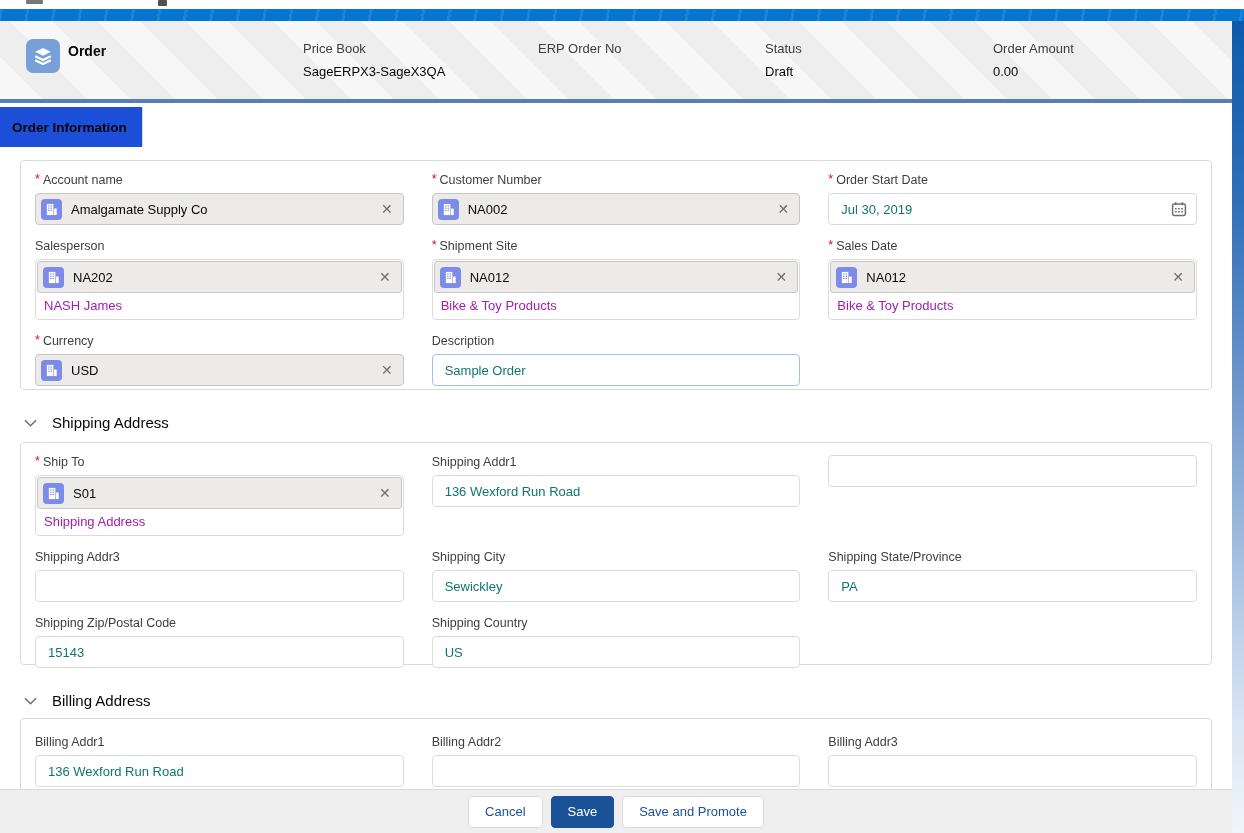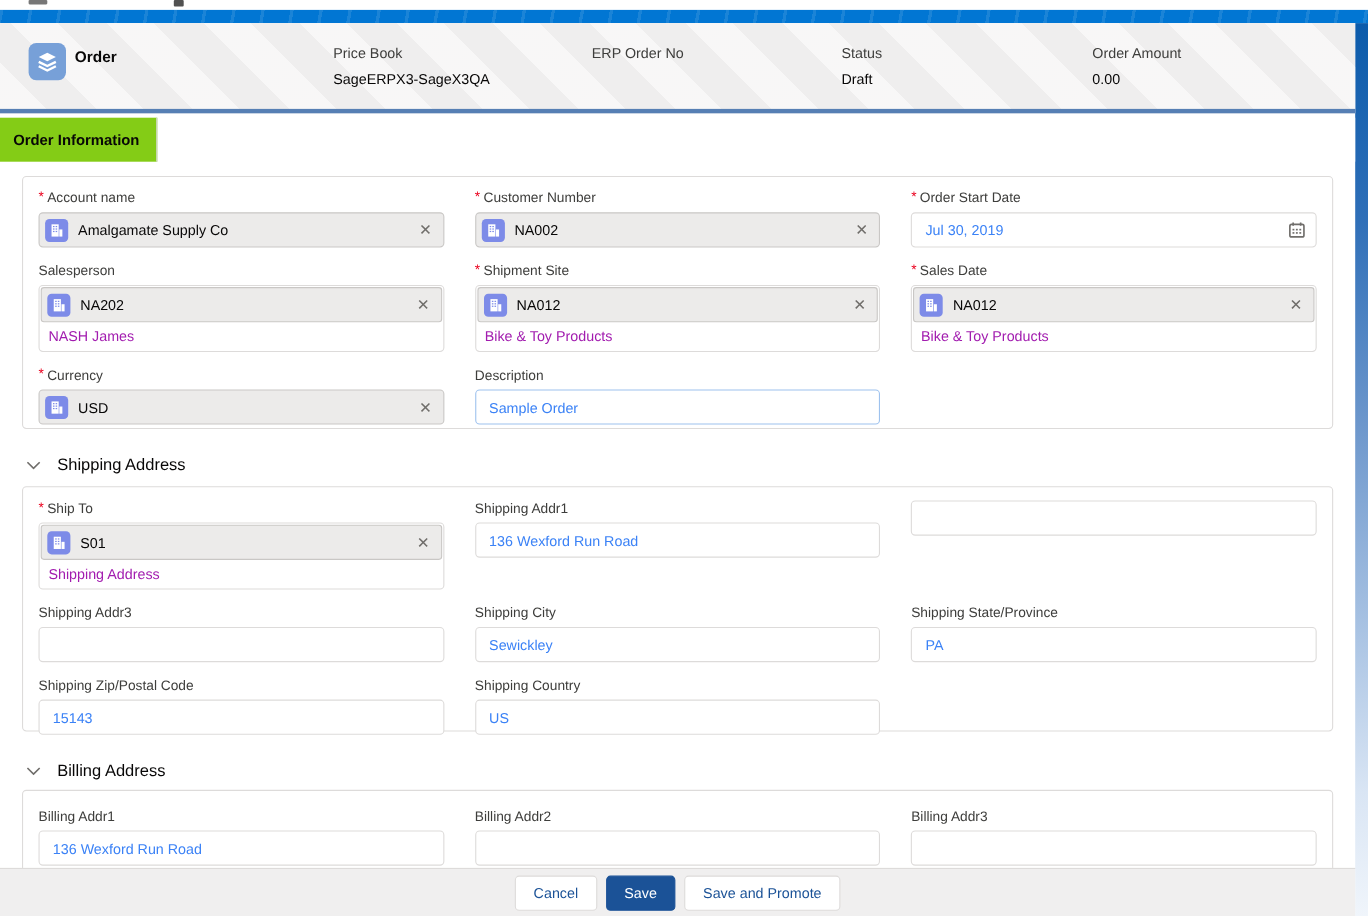--- a/index.html
+++ b/index.html
@@ -26,21 +26,21 @@
     background:#77a0d8; display:flex; align-items:center; justify-content:center; }
   .obj-title { position:absolute; left:68px; top:22px; font-size:14px; font-weight:700; color:#080707; }
   .hf { position:absolute; top:20px; width:220px; }
   .hf .hf-label { font-size:13px; color:#3e3e3c; }
   .hf .hf-value { font-size:13px; color:#080707; margin-top:8px; min-height:15px; }
   .hf1 { left:303px; } .hf2 { left:538px; } .hf3 { left:765px; } .hf4 { left:993px; }
 
   
   .tabs { position:absolute; top:107px; left:0; right:12px; height:40px; display:flex; background:#fff; }
   .tab { height:100%; display:flex; align-items:center; font-size:13.5px; }
-  .tab.active { width:143px; padding-left:12px; background:#84cc16; font-weight:700; color:#080707;
+  .tab.active { width:143px; padding-left:12px; background:#1d4ed8; font-weight:700; color:#080707;
     border-right:1px solid #d8d8d8; }
   .tab-rest { flex:1; height:100%; background:#f7f7f6; border-bottom:1px solid #d8d8d8; display:flex; }
   .tab.inactive { padding:0 36px 0 18px; color:#3e3e3c; }
 
   
   .card { position:absolute; left:20px; width:1192px; background:#fff;
     border:1px solid #dddbda; border-radius:4px; }
   .card-grid { display:grid; grid-template-columns:repeat(3,1fr); column-gap:28px; row-gap:14px;
     padding:12px 14px; align-items:start; }
   .card-main { top:160px; height:230px; }
@@ -57,21 +57,21 @@
   .pill-icon { width:21px; height:21px; min-width:21px; border-radius:4px; background:#7d8be8;
     display:flex; align-items:center; justify-content:center; }
   .pill-text { flex:1; font-size:13px; color:#080707; white-space:nowrap; overflow:hidden; }
   .clear-x { color:#706e6b; font-size:14px; line-height:1; cursor:pointer; }
 
   .composite { border:1px solid #dddbda; border-radius:4px; background:#fff; padding:1px; }
   .composite .pill { border-radius:3px; }
   .subtitle { font-size:13px; color:#a21caf; padding:5px 8px 5px 7px; }
 
   .text-input { width:100%; height:32px; border:1px solid #dddbda; border-radius:4px;
-    background:#fff; padding:0 12px; font-size:13px; color:#3b82f6;
+    background:#fff; padding:0 12px; font-size:13px; color:#0f766e;
     font-family:"Liberation Sans", sans-serif; outline:none; }
   .desc-input { border-color:#9ec2ee; }
   .date-wrap { position:relative; }
   .date-wrap .text-input { padding-right:38px; }
   .cal-btn { position:absolute; right:10px; top:8px; width:16px; height:16px; border:none;
     background:transparent; padding:0; cursor:pointer; color:#706e6b; }
 
   
   .section-head { position:absolute; left:24px; display:flex; align-items:center; gap:15px;
     font-size:15px; color:#080707; }

